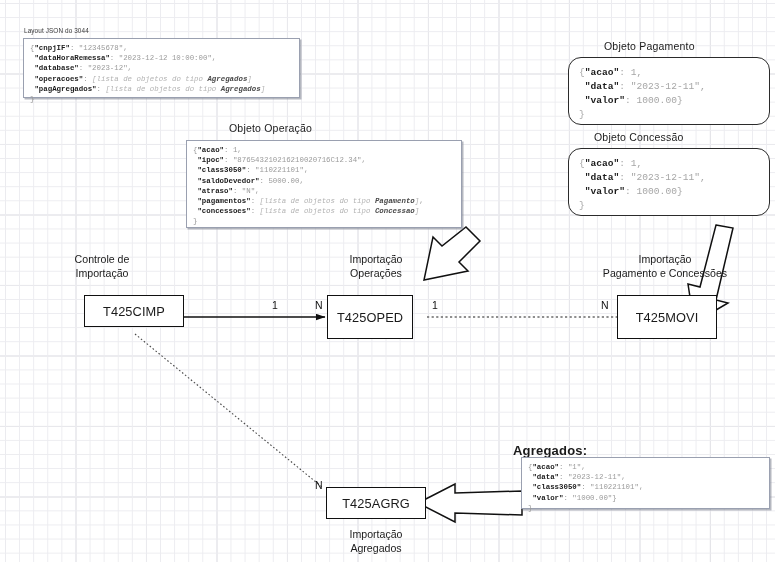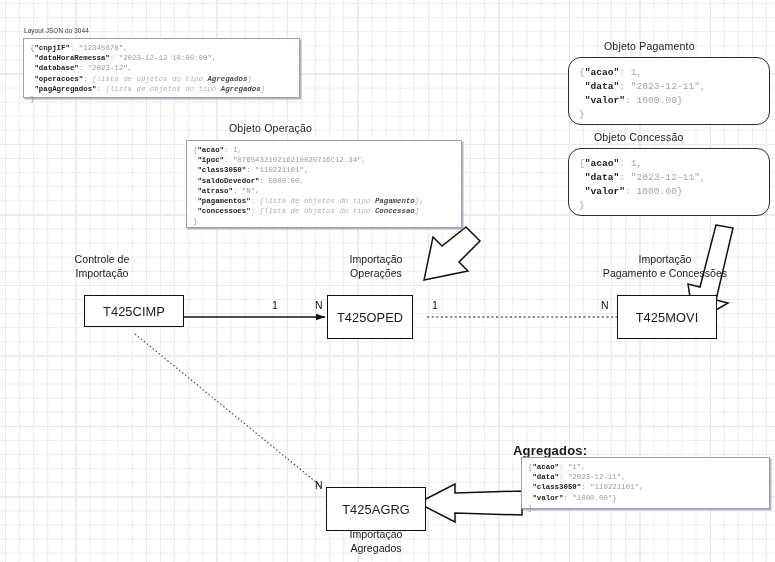--- a/index.html
+++ b/index.html
@@ -183,21 +183,21 @@
   <div class="node-label" style="left:325px; top:252px; width:102px;">Importação
 Operações</div>
   <div class="node-label" style="left:575px; top:252px; width:180px;">Importação
 Pagamento e Concessões</div>
   <div class="node-label" style="left:324px; top:527px; width:104px;">Importação
 Agregados</div>
 
   <div class="proc-box" style="left:52px; top:295px; width:100px; height:32px;margin-left:32px;">T425CIMP</div>
   <div class="proc-box" style="left:327px; top:295px; width:86px; height:44px;">T425OPED</div>
   <div class="proc-box" style="left:617px; top:295px; width:100px; height:44px;">T425MOVI</div>
-  <div class="proc-box" style="left:326px; top:487px; width:100px; height:44px;">T425AGRG</div>
+  <div class="proc-box" style="left:326px; top:487px; width:100px; height:32px;">T425AGRG</div>
 
   <div class="edge-label" style="left:272px; top:299px;">1</div>
   <div class="edge-label" style="left:315px; top:299px;">N</div>
   <div class="edge-label" style="left:432px; top:299px;">1</div>
   <div class="edge-label" style="left:601px; top:299px;">N</div>
   <div class="edge-label" style="left:315px; top:479px;">N</div>
 
 </div>
 
 </body></html>

